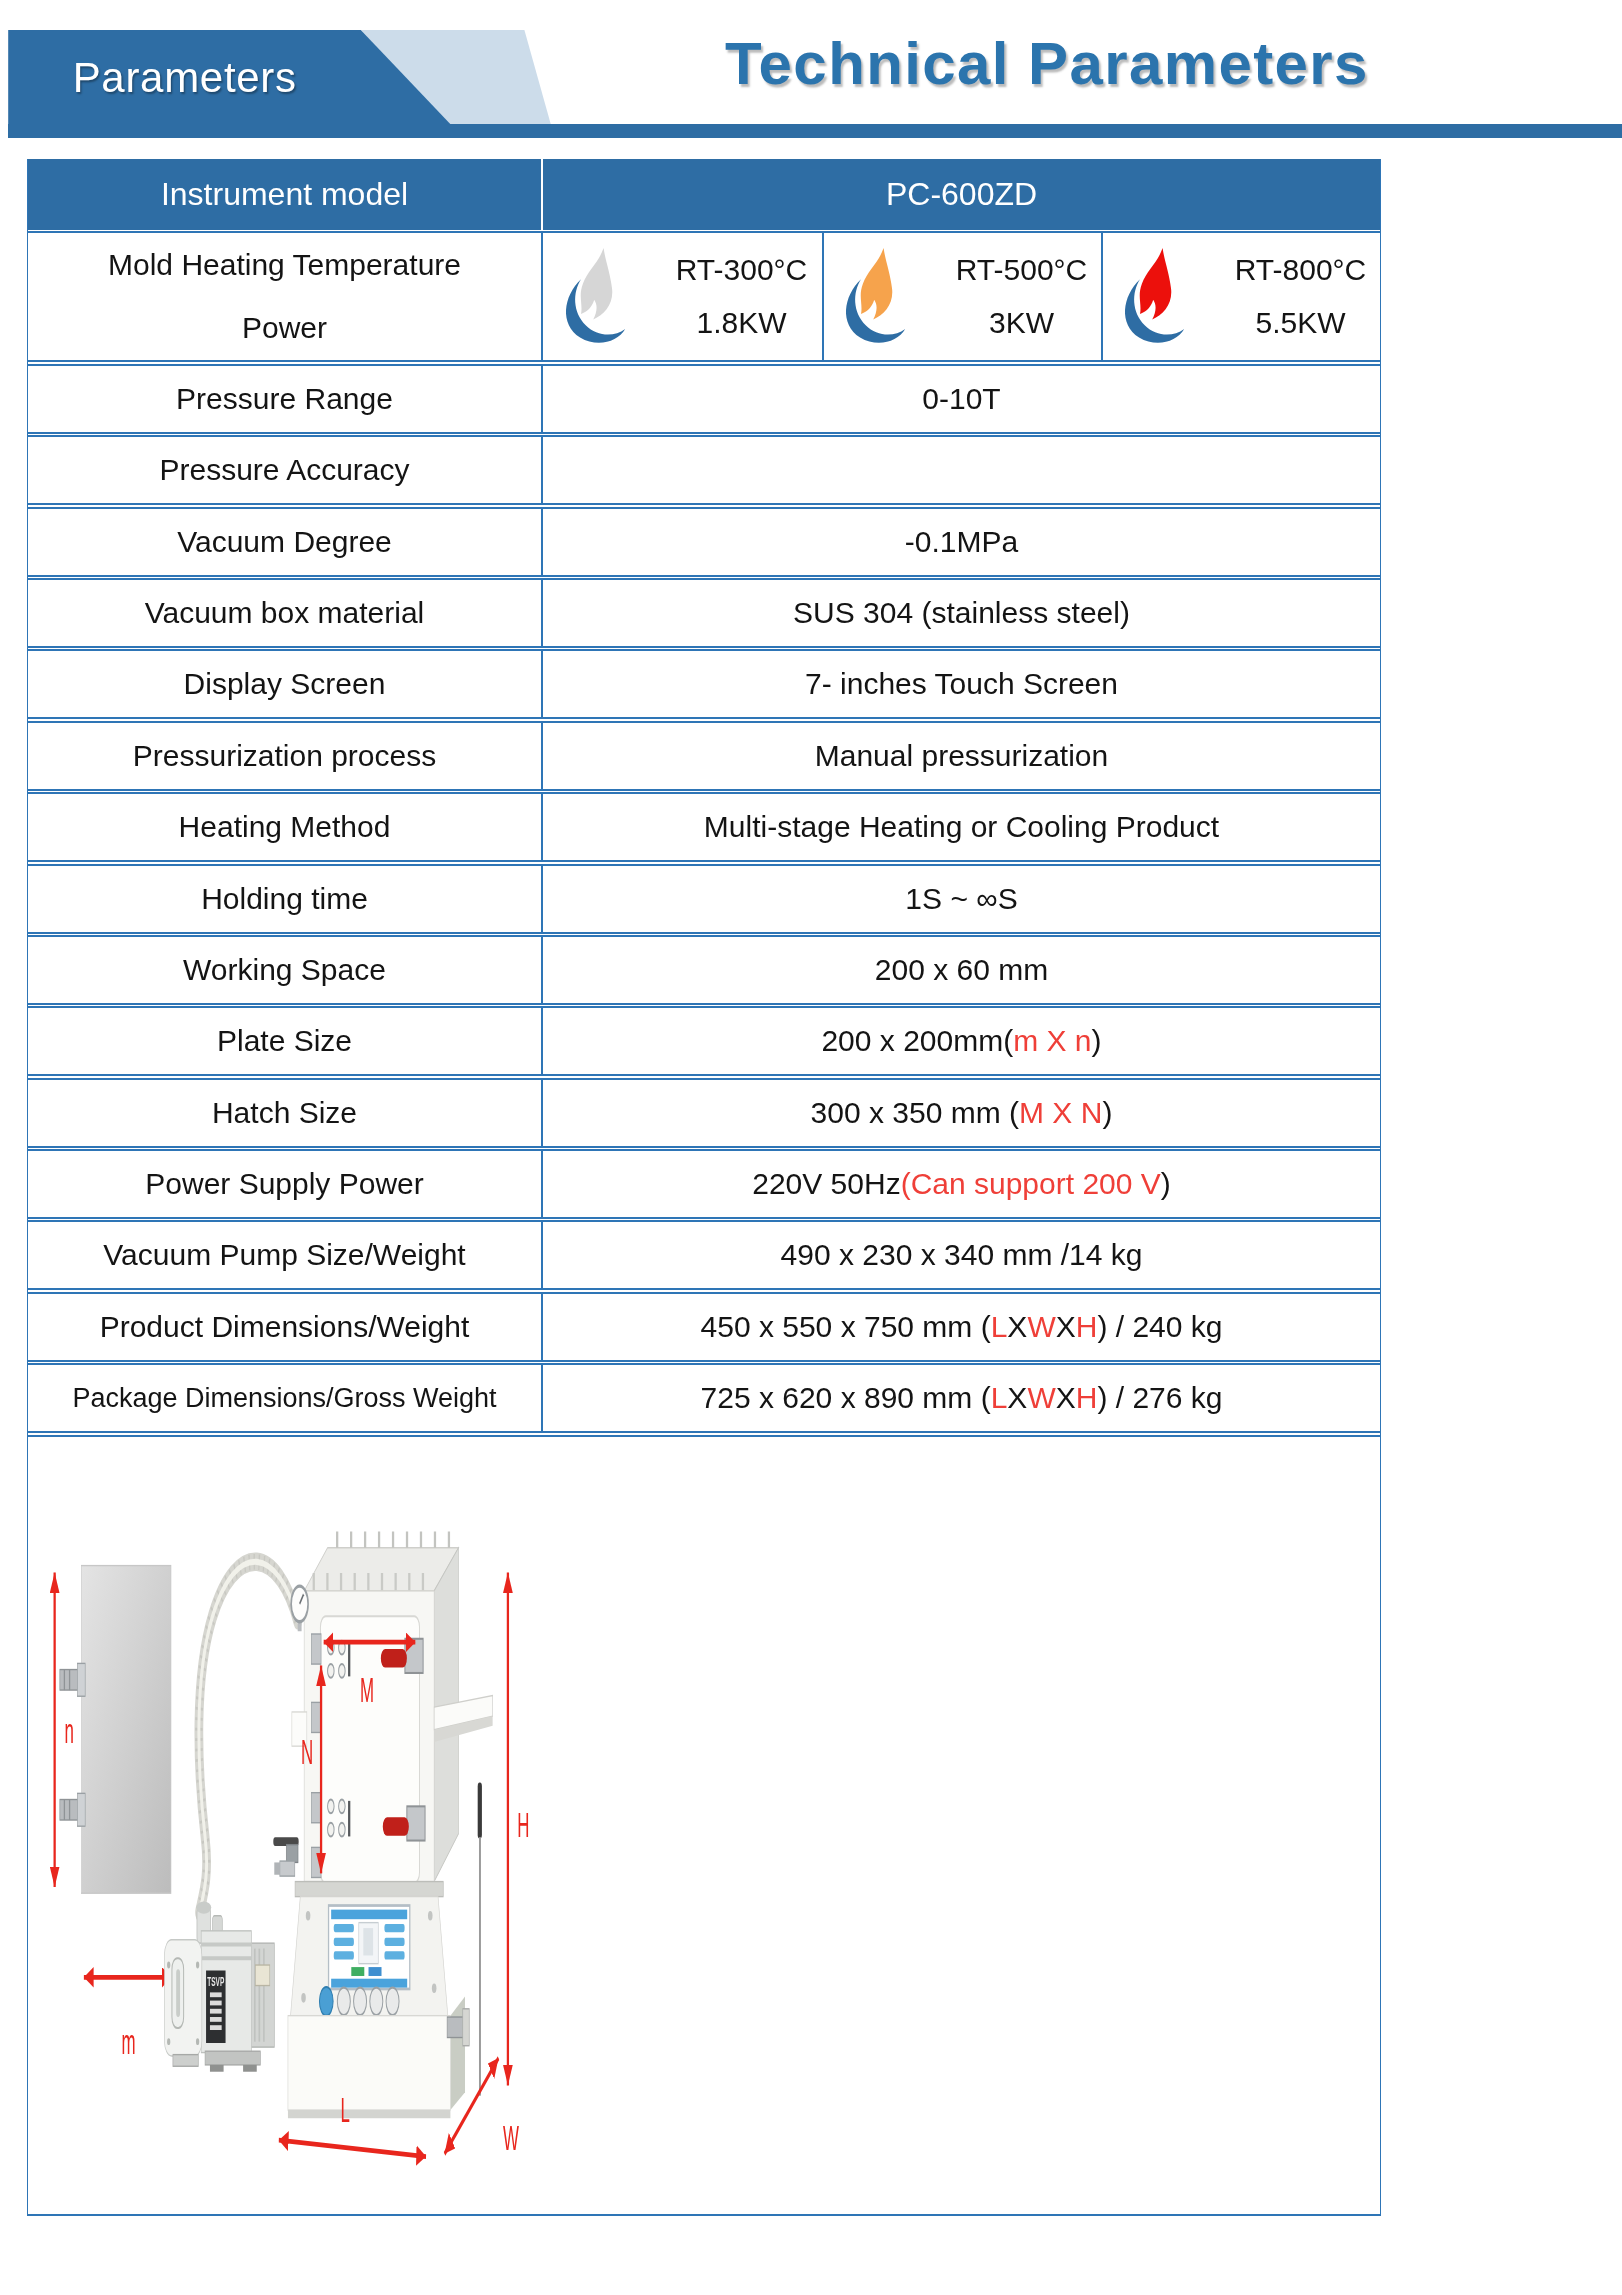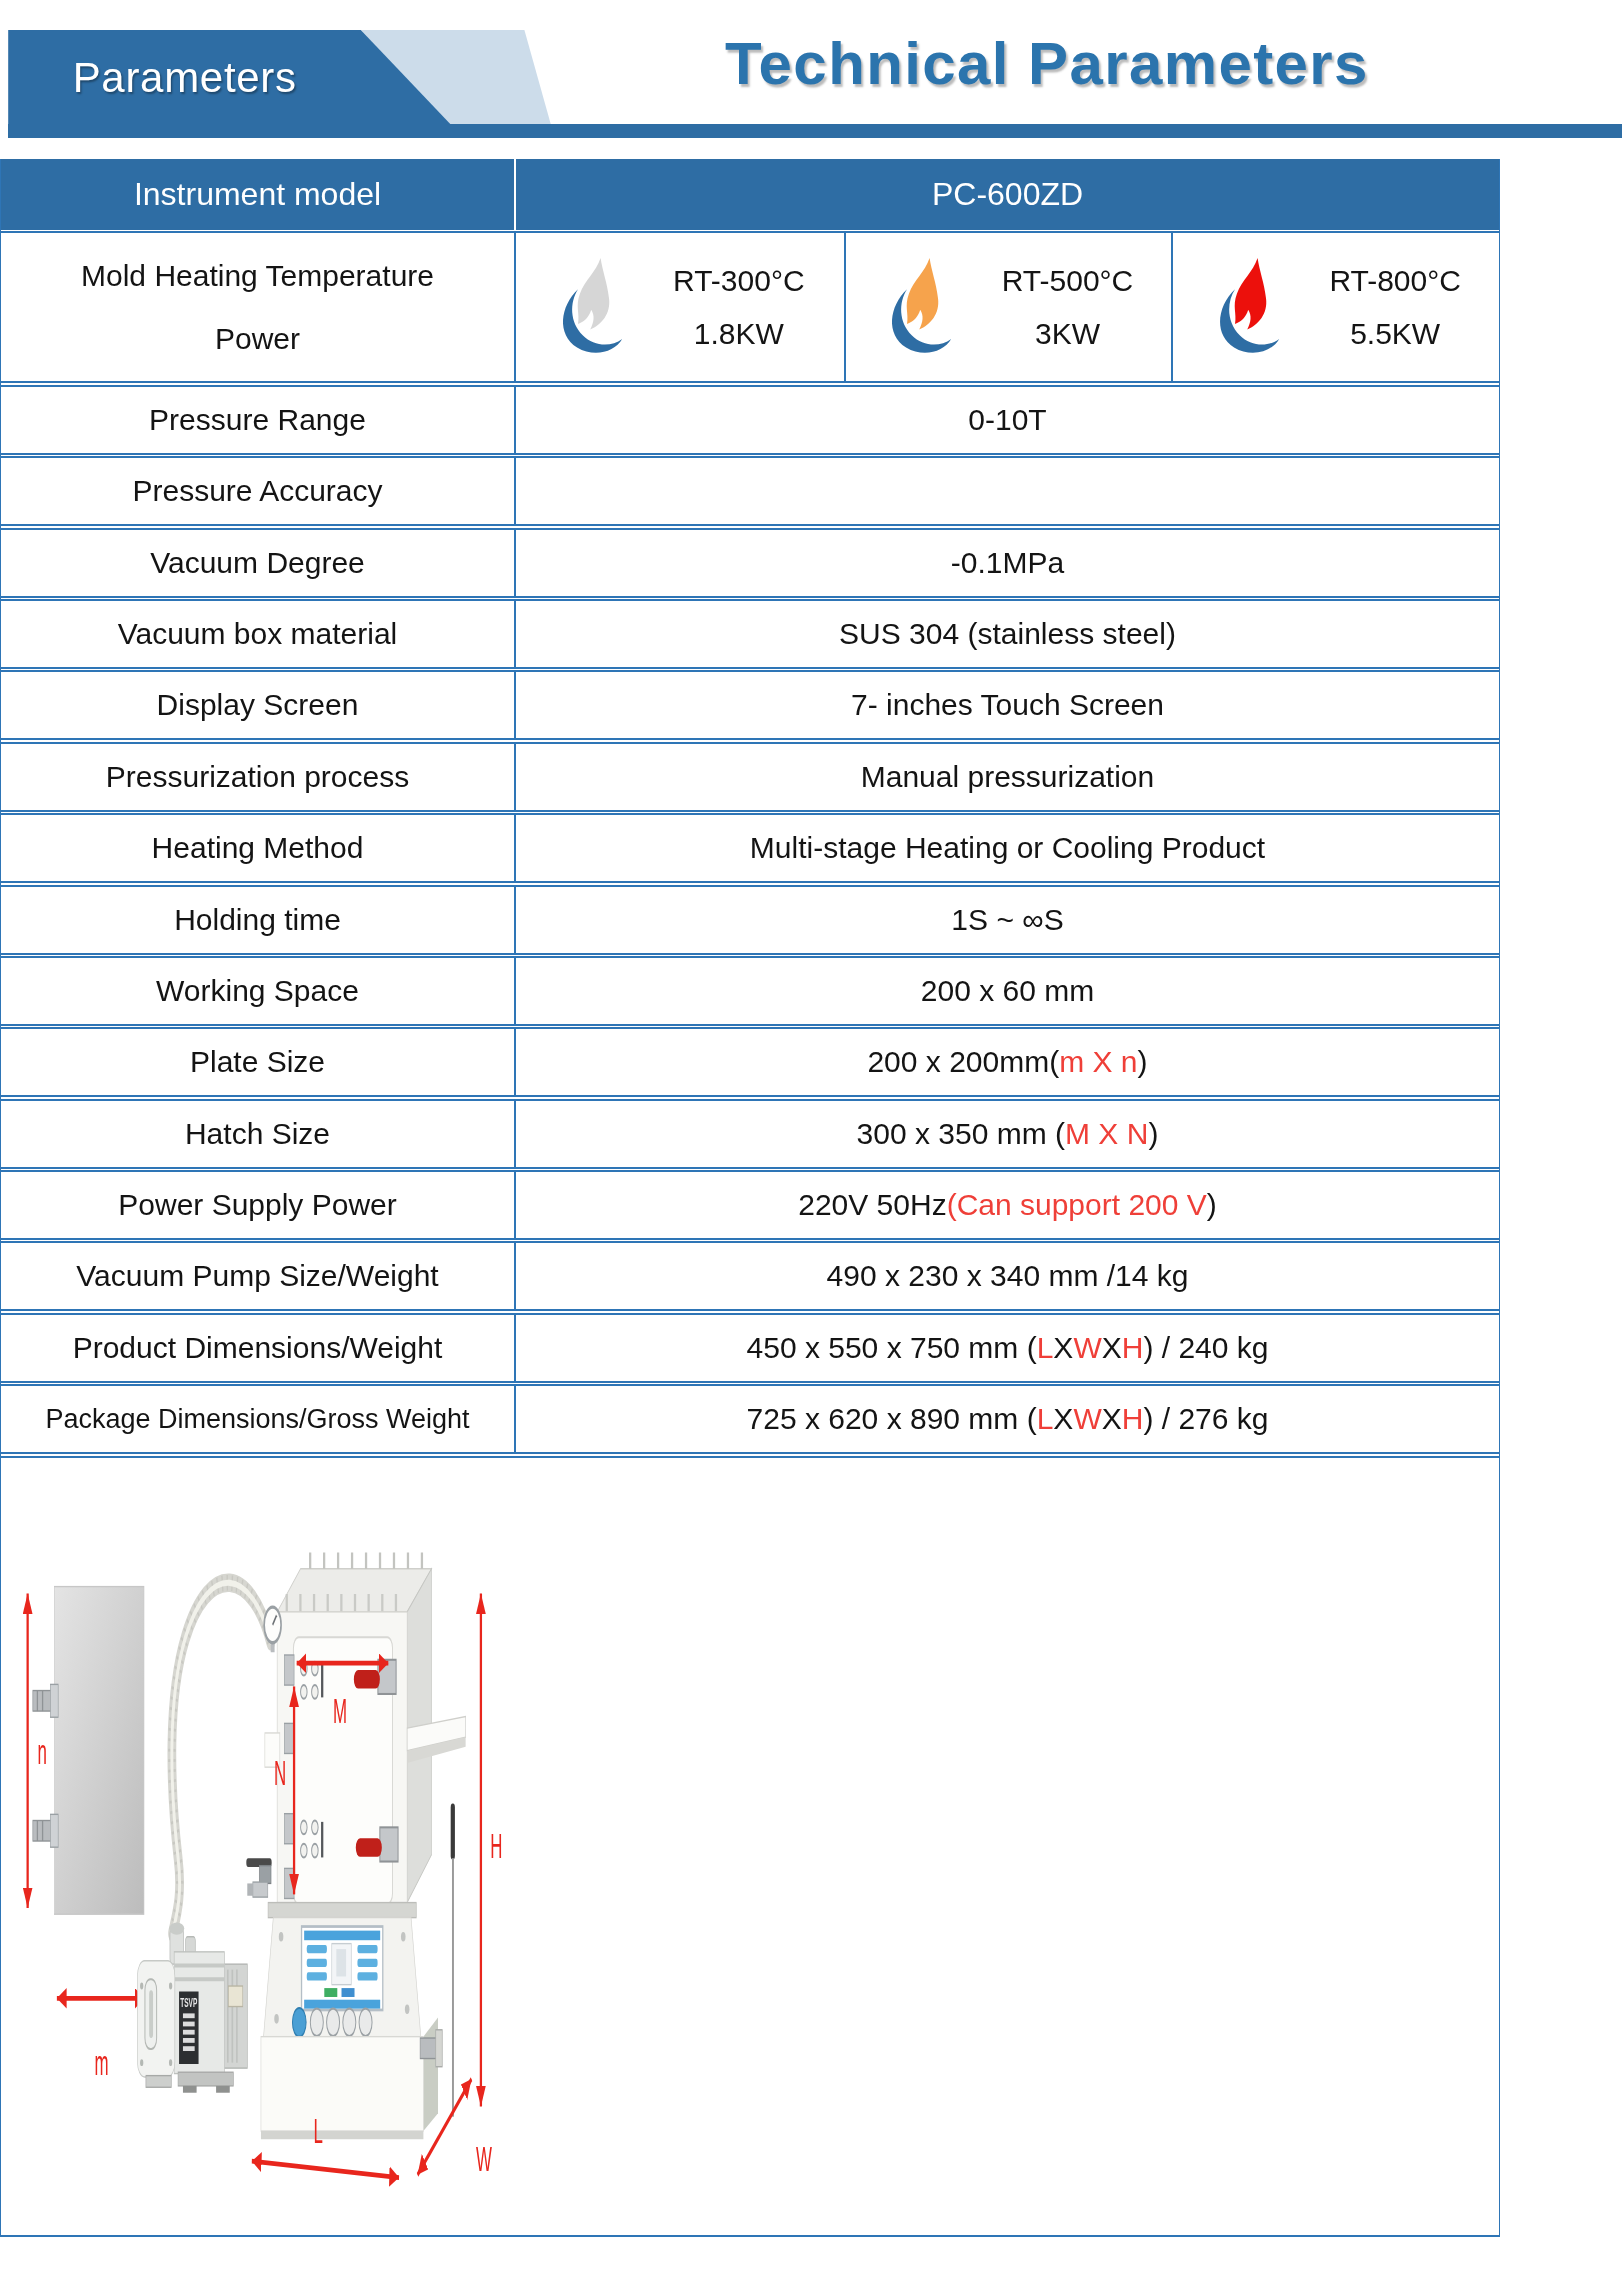--- a/index.html
+++ b/index.html
@@ -21,34 +21,34 @@
   .banner-light{position:absolute;left:361px;top:30px;width:190px;height:95px;background:var(--light);
     clip-path:polygon(0 0,86% 0,100% 100%,46% 100%)}
   .banner-blue{position:absolute;left:8.2px;top:30px;width:443px;height:95px;background:var(--blue);
     clip-path:polygon(0 0,79.6% 0,100% 100%,0 100%)}
   .banner-bar{position:absolute;left:8.2px;top:124px;width:1614px;height:13.7px;background:var(--blue)}
   .banner-label{position:absolute;left:8.2px;top:30px;width:353px;height:95px;display:flex;align-items:center;justify-content:center;
     color:#fff;font-size:42px;font-weight:normal;letter-spacing:0.7px;text-shadow:1.4px 2.1px 2.1px rgba(0,0,0,.35)}
   .page-title{position:absolute;left:725px;top:29px;width:711px;text-align:left;
     font-size:60px;font-weight:bold;color:#2b74ad;letter-spacing:1.4px;text-shadow:2.1px 2.7px 2.1px rgba(60,60,60,.35)}
   
-  .spec-table{position:absolute;left:0;top:159px;width:1500px;
+  .spec-table{position:absolute;left:27px;top:159px;width:1354px;
     border-left:1.4px solid var(--line);border-right:1.4px solid var(--line)}
   .cell{display:flex;align-items:center;justify-content:center;text-align:center;padding:2.7px 9.6px}
   .model-row{height:71px;background:var(--blue);display:grid;grid-template-columns:515px 1fr;color:#fff;font-size:32px}
   .model-row .lbl{border-right:2.1px solid #fff}
   .trow{display:grid;grid-template-columns:515px 1fr;margin-top:1.4px;
     border-top:2.1px solid var(--line);border-bottom:2.1px solid var(--line);
     min-height:70px;font-size:30px}
   .trow .lbl{border-right:2.1px solid var(--line)}
   .trow .lbl.small{font-size:27px}
   .heat-row{min-height:131px}
   .heat-left{display:flex;flex-direction:column;justify-content:center;align-items:center;gap:29px;border-right:2.1px solid var(--line);font-size:30px}
   .heat-right{display:grid;grid-template-columns:1fr 1fr 1fr}
-  .heat-opt{display:flex;align-items:center;justify-content:center;gap:24px;padding:22px}
+  .heat-opt{display:flex;align-items:center;justify-content:center;gap:24px;padding:1px}
   .heat-opt + .heat-opt{border-left:2.7px solid var(--line)}
   .heat-text{display:flex;flex-direction:column;gap:19px;font-size:30px;text-align:center;min-width:147px}
   .diagram-row{min-height:781px}
   .diagram-left{display:flex;flex-direction:column;justify-content:center;align-items:center;gap:49px;
     border-right:2.1px solid var(--line);font-size:30px}
   .diagram-right{position:relative;padding:0}
   .diagram-right svg{display:block;width:100%;height:777px}
   .red{color:var(--red)}
   
   .albl{fill:var(--ared);font-size:52px;font-family:"Liberation Sans","DejaVu Sans",sans-serif}

